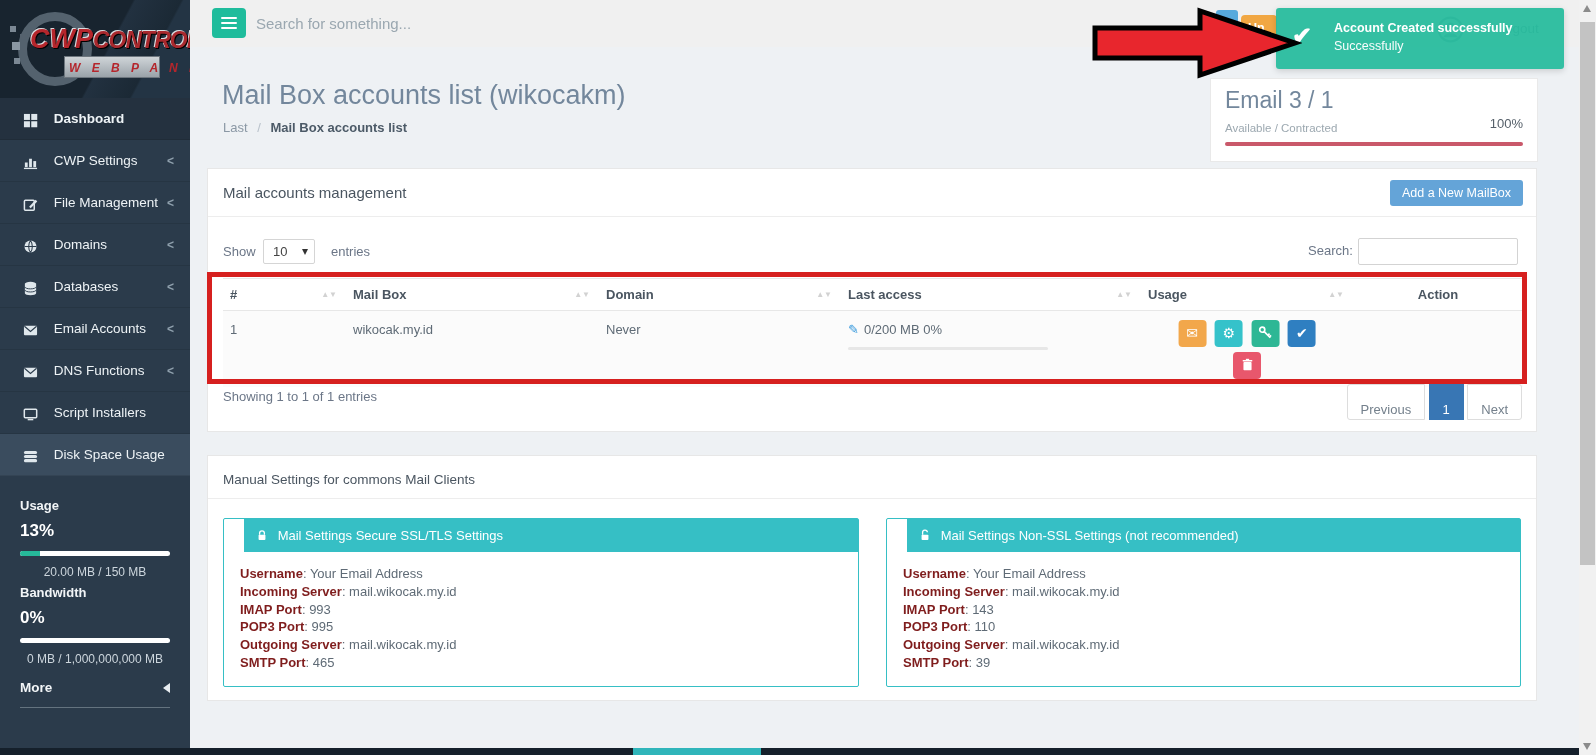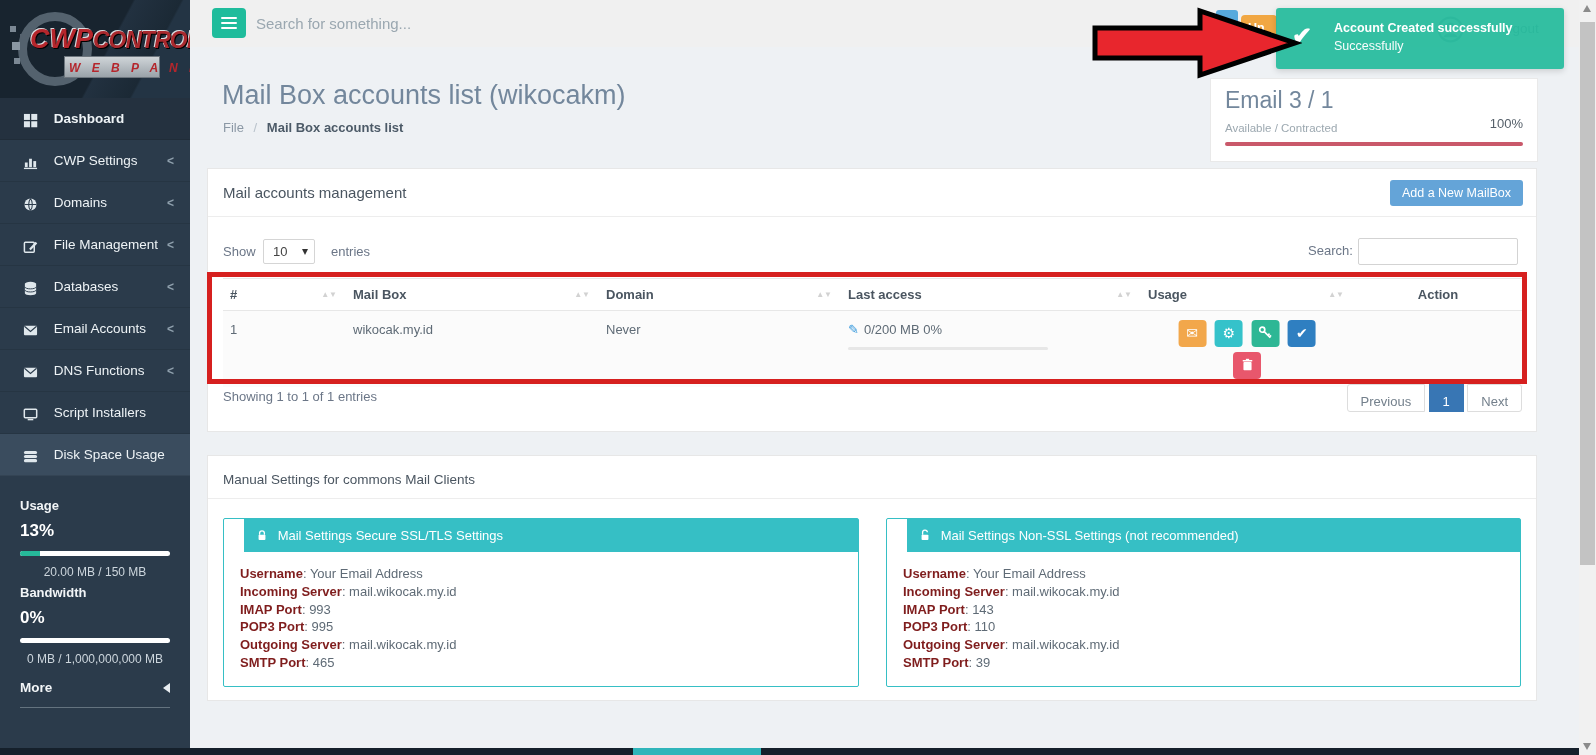--- a/index.html
+++ b/index.html
@@ -96,21 +96,21 @@
   .abtn { display:inline-block; width:28px; height:27px; border:none; border-radius:4px; margin:0 2.5px; color:#fff; font-size:14px; line-height:27px; text-align:center; cursor:pointer; vertical-align:top; }
   .abtn svg { vertical-align:middle; margin-top:-3px; }
   .abtn.orange { background:#f2a74b; }
   .abtn.teal { background:#35c2ca; }
   .abtn.green { background:#2eb795; }
   .abtn.blue { background:#2f7fc1; }
   .abtn.red { position:absolute; left:50%; transform:translateX(-50%); top:41px; background:#e8576c; margin:0; }
 
   .dt-summary { position:absolute; left:15px; top:220px; font-size:13px; color:#6b7687; }
   .paginate { position:absolute; right:14px; top:215px; }
-  .pbtn { display:inline-block; height:28px; line-height:26px; padding:4px 13px; border:1px solid #ddd; background:#fff; color:#74808c; font-size:13px; cursor:pointer; margin-left:-1px; vertical-align:top; }
+  .pbtn { display:inline-block; height:36px; line-height:26px; padding:12px 13px; border:1px solid #ddd; background:#fff; color:#74808c; font-size:13px; cursor:pointer; margin-left:-1px; vertical-align:top; }
   .pbtn.first { border-radius:3px 0 0 3px; }
   .pbtn.last { border-radius:0 3px 3px 0; }
   .pbtn.active { background:#3876b4; border-color:#3876b4; color:#fff; }
 
   
   .manual-card { position:absolute; left:207px; top:455px; width:1330px; height:246px; background:#fff; border:1px solid #e7e7e7; }
   .manual-title { position:absolute; left:15px; top:16px; font-size:13.5px; color:#4a5560; }
   .manual-divider { position:absolute; left:0; top:42px; width:100%; border-top:1px solid #ededed; }
   .ms-card { position:absolute; top:62px; height:169px; border:1px solid #36bfc5; border-radius:2px; background:#fff; }
   .ms-card.left { left:15px; width:636px; }
@@ -167,32 +167,32 @@
               <rect x="2" y="8" width="3" height="5"></rect>
               <rect x="6.5" y="4" width="3" height="9"></rect>
               <rect x="11" y="6.5" width="3" height="6.5"></rect>
               <rect x="1" y="13.6" width="14" height="1.4"></rect>
             </svg></span>
         <span>CWP Settings</span>
         <span class="chev"></span>
       </div>
       <div class="nav-item">
         <span class="nicon"><svg width="15" height="15" viewBox="0 0 16 16">
+              <rect x="1.5" y="3.5" width="10.5" height="10.5" rx="1" fill="none" stroke="#dfe7ec" stroke-width="1.6"></rect>
+              <path d="M6.5 10.5 L13.5 3 L15.2 4.7 L8.2 12 Z" fill="#dfe7ec"></path>
+            </svg></span>
+        <span>File Management</span>
+        <span class="chev"></span>
+      </div>
+      <div class="nav-item">
+        <span class="nicon"><svg width="15" height="15" viewBox="0 0 16 16">
               <circle cx="8" cy="8" r="6.4" fill="#dfe7ec"></circle>
               <path d="M1.6 8 H14.4 M8 1.6 C5.4 5 5.4 11 8 14.4 M8 1.6 C10.6 5 10.6 11 8 14.4" stroke="#2b3b4b" stroke-width="1.1" fill="none"></path>
             </svg></span>
         <span>Domains</span>
-        <span class="chev"></span>
-      </div>
-      <div class="nav-item">
-        <span class="nicon"><svg width="15" height="15" viewBox="0 0 16 16">
-              <rect x="1.5" y="3.5" width="10.5" height="10.5" rx="1" fill="none" stroke="#dfe7ec" stroke-width="1.6"></rect>
-              <path d="M6.5 10.5 L13.5 3 L15.2 4.7 L8.2 12 Z" fill="#dfe7ec"></path>
-            </svg></span>
-        <span>File Management</span>
         <span class="chev"></span>
       </div>
       <div class="nav-item">
         <span class="nicon"><svg width="15" height="15" viewBox="0 0 16 16" fill="#dfe7ec">
               <ellipse cx="8" cy="3" rx="6" ry="2.1"></ellipse>
               <path d="M2 3 v10 c0 1.15 2.7 2.1 6 2.1 s6 -.95 6 -2.1 v-10"></path>
               <path d="M2 6.3 c0 1.15 2.7 2.1 6 2.1 s6 -.95 6 -2.1 M2 9.6 c0 1.15 2.7 2.1 6 2.1 s6 -.95 6 -2.1" stroke="#2b3b4b" stroke-width="1" fill="none"></path>
             </svg></span>
         <span>Databases</span>
         <span class="chev"></span>
@@ -263,21 +263,21 @@
     <span class="user-ic"><svg width="27" height="27" viewBox="0 0 16 16">
           <circle cx="8" cy="8" r="7" fill="none" stroke="#98a6b2" stroke-width="1.3"></circle>
           <circle cx="8" cy="6.2" r="2.3" fill="#98a6b2"></circle>
           <path d="M3.7 12.6 a4.6 3.6 0 0 1 8.6 0" fill="#98a6b2"></path>
         </svg></span>
     <a class="logout-link">logout</a>
   </header>
 
   <h1 class="page-title">Mail Box accounts list (wikocakm)</h1>
   <div class="breadcrumb">
-    <span>File</span>
+    <span>Last</span>
     <span class="bc-sep">/</span>
     <span class="bc-cur">Mail Box accounts list</span>
   </div>
 
   <section class="quota-card">
     <div class="quota-title">Email 3 / 1</div>
     <div class="quota-row">
       <span class="quota-sub">Available / Contracted</span>
       <span class="quota-pct">100%</span>
     </div>

